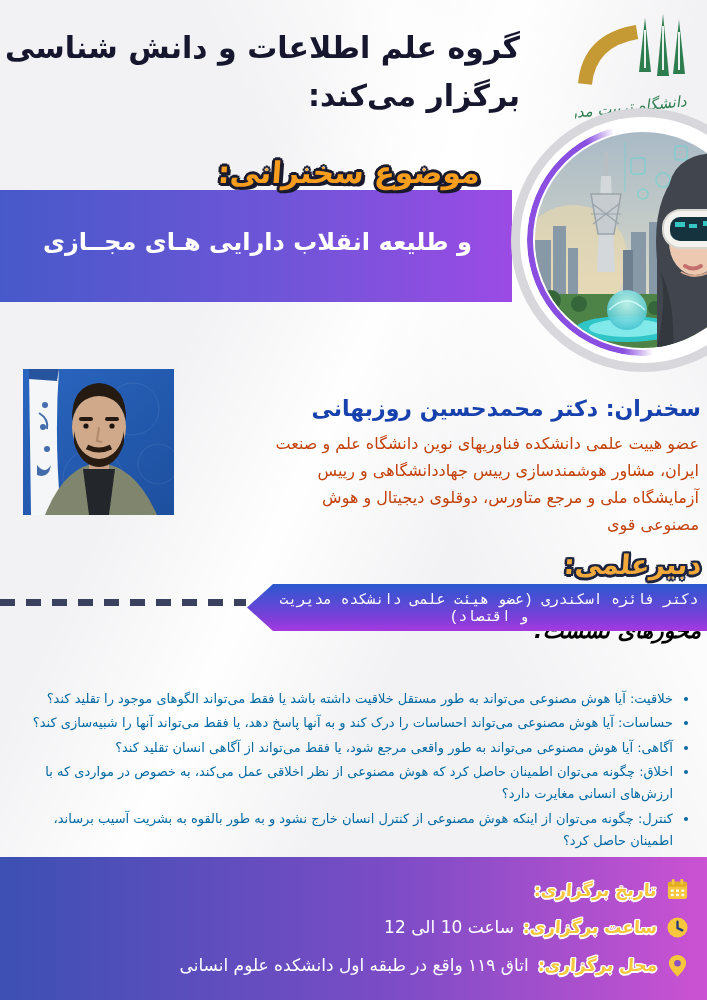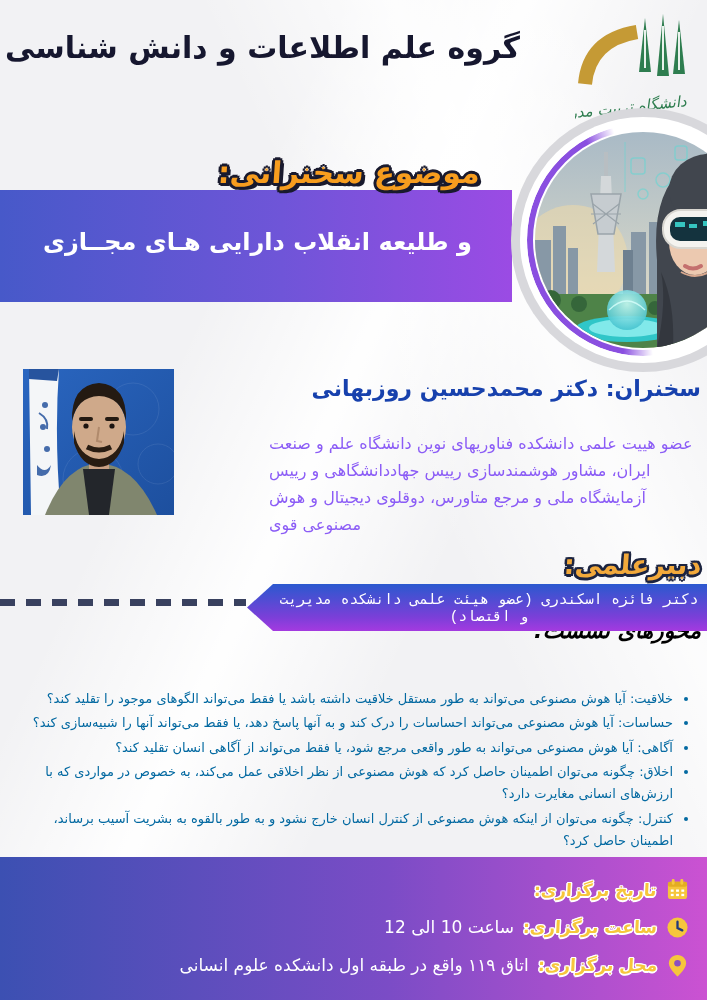--- a/index.html
+++ b/index.html
@@ -42,26 +42,26 @@
     position:absolute;z-index:4;left:527px;top:124px;width:232px;height:232px;border-radius:50%;
     border:6px solid #8a4fe0;
     -webkit-mask:conic-gradient(from 0deg, transparent 0 175deg, #000 190deg 330deg, transparent 345deg);
             mask:conic-gradient(from 0deg, transparent 0 175deg, #000 190deg 330deg, transparent 345deg);
   }
   .circle-photo{position:absolute;z-index:5;left:535px;top:132px;width:216px;height:216px;border-radius:50%;overflow:hidden;}
 
   
   .speaker-photo{position:absolute;left:23px;top:369px;width:151px;height:146px;overflow:hidden;}
   .speaker-heading{
-    position:absolute;top:376px;right:6px;direction:rtl;
+    position:absolute;top:396px;right:6px;direction:rtl;
     color:#1741ad;font-weight:bold;font-size:22px;
   }
   .speaker-bio{
-    position:absolute;top:431px;right:8px;width:430px;direction:rtl;text-align:left;
-    color:#8b5cf6;font-size:16px;line-height:1.68;
+    position:absolute;top:431px;right:8px;width:430px;direction:rtl;text-align:right;
+    color:#c2410c;font-size:16px;line-height:1.68;
   }
 
   
   .secretary-label{
     position:absolute;top:549px;right:6px;z-index:6;direction:rtl;
     font-size:27px;font-weight:bold;color:#f2a93b;transform:skewX(-4deg);
     text-shadow:2.5px 0 0 #1c2440,-2.5px 0 0 #1c2440,0 2.5px 0 #1c2440,0 -2.5px 0 #1c2440,
                 2px 2px 0 #1c2440,-2px -2px 0 #1c2440,2px -2px 0 #1c2440,-2px 2px 0 #1c2440;
   }
   .secretary-banner{
@@ -104,20 +104,21 @@
 </style>
 </head>
 <body>
 
 <div class="poster">
   <div class="swoosh1"></div>
   <div class="swoosh2"></div>
 
   <div class="header-text">
     <div>گروه علم اطلاعات و دانش شناسی</div>
+    <div>برگزار می‌کند:</div>
   </div>
 
   <div class="logo">
     <svg viewBox="0 0 118 112" width="118" height="112">
       <path d="M10,74 Q14,30 62,22" fill="none" stroke="#c59a35" stroke-width="14"></path>
       <g fill="#2e7d4f">
         <path d="M70,8 L64,62 L76,62 Z"></path>
         <path d="M88,4 L82,66 L94,66 Z"></path>
         <path d="M104,10 L98,64 L110,64 Z"></path>
       </g>

